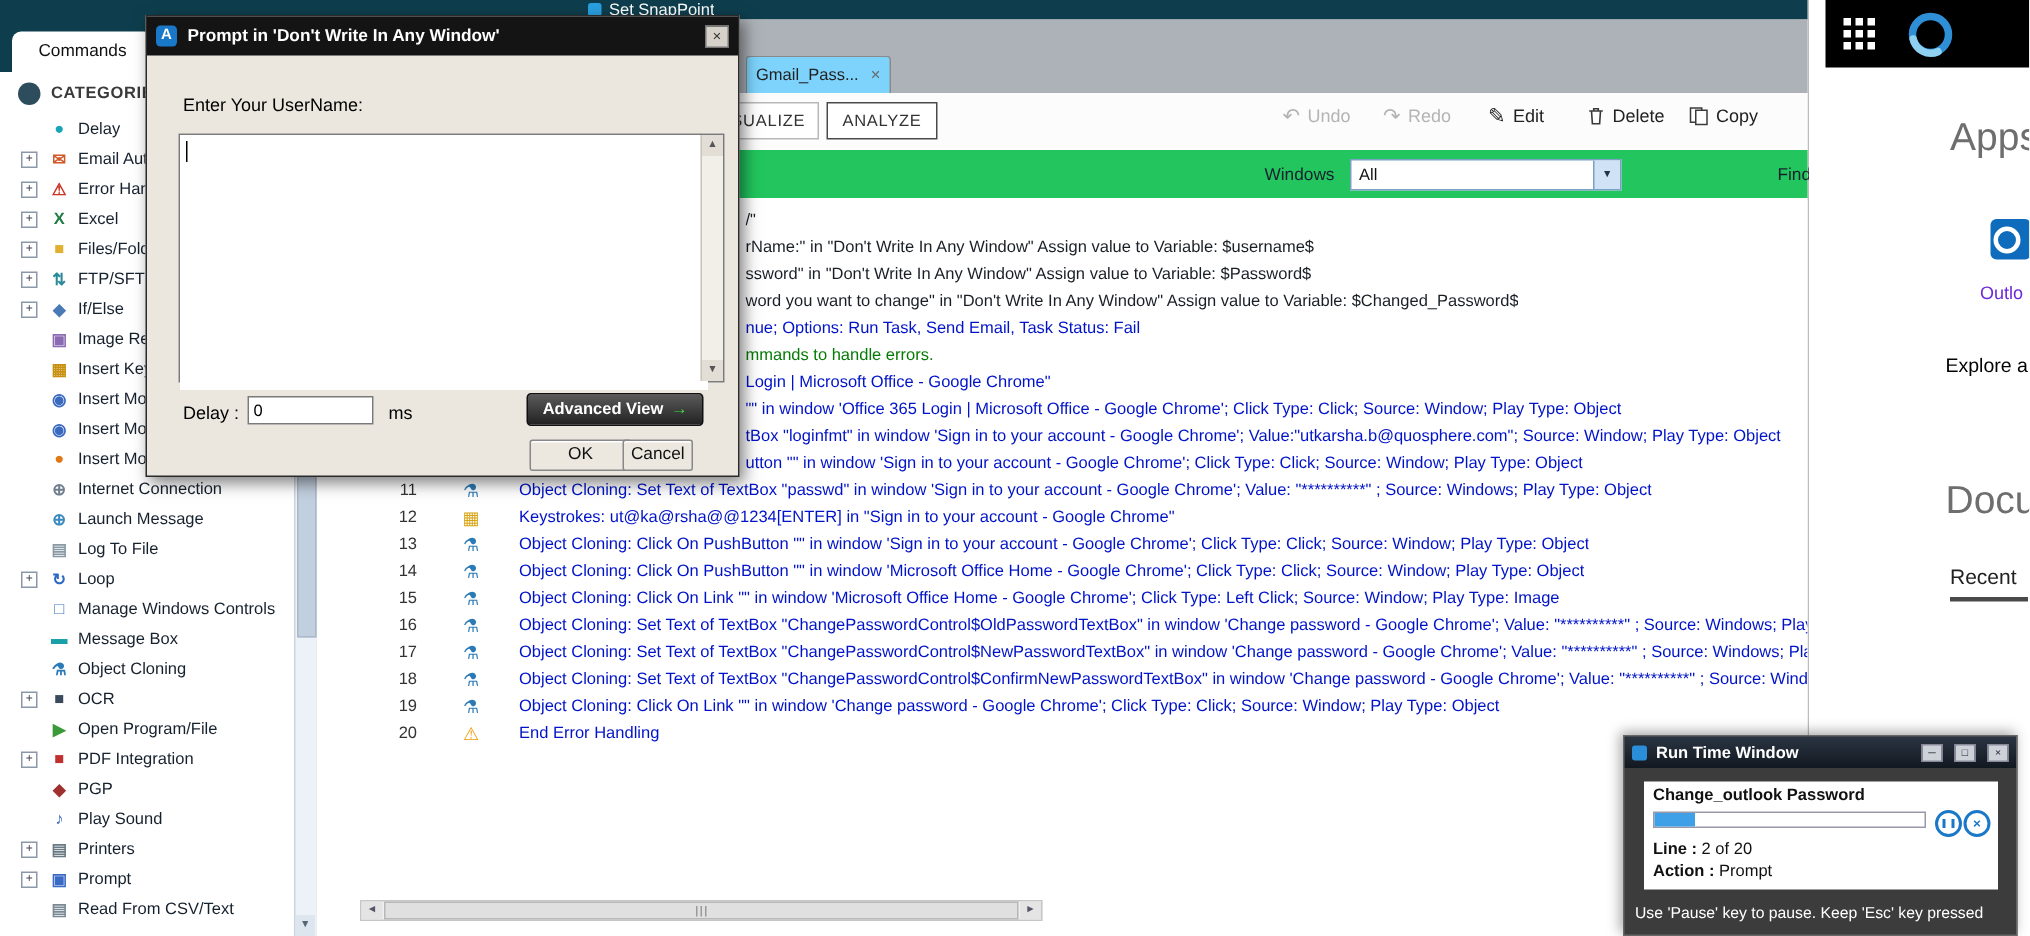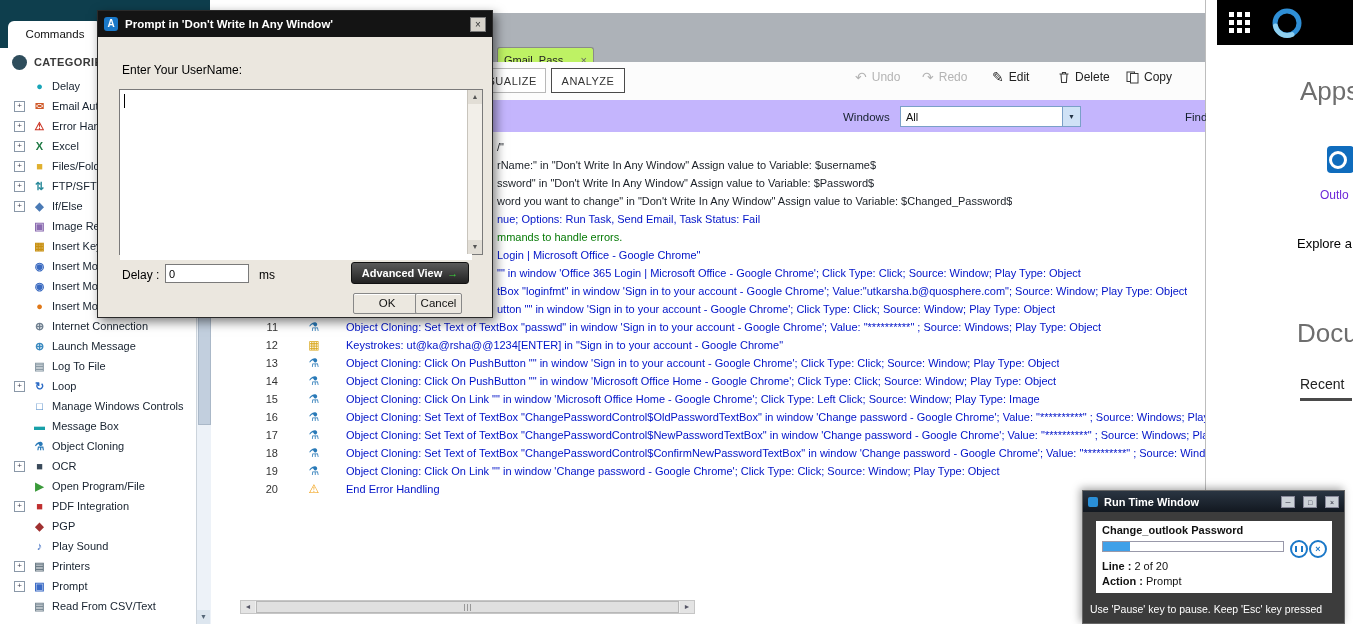--- a/index.html
+++ b/index.html
@@ -24,33 +24,33 @@
   .sb-up,.sb-down{position:absolute;left:0;width:13px;height:14px;font-size:7px;text-align:center;line-height:14px;color:#567;background:#dde6ef}
   .sb-up{top:0}.sb-down{bottom:0}
   .sb-thumb{position:absolute;top:15px;left:1px;width:11px;height:360px;background:#c2cfde;border:1px solid #aab8c8}
 
   
   .main{position:absolute;left:210px;top:0;width:995px;height:624px;background:#fff;border-right:1px solid #bdbdbd;z-index:1}
   .main-topstrip{position:absolute;left:0;top:0;width:100%;height:13px;background:#0e3e4d}
   .snappoint{position:absolute;left:182px;top:0;height:13px;display:flex;align-items:center;gap:5px;color:#fff;font-size:11px;overflow:hidden}
   .snap-icon{width:9px;height:9px;background:#2aa0e0;border-radius:2px;flex:none}
   .tabbar{position:absolute;left:0;top:13px;width:100%;height:49px;background:#adb2b8}
-  .doc-tab{position:absolute;left:287px;top:34px;width:97px;height:25px;background:#bef264;border:1px solid #8a8a8a;border-bottom:none;
+  .doc-tab{position:absolute;left:287px;top:24px;width:97px;height:25px;background:#7dd3fc;border:1px solid #8a8a8a;border-bottom:none;
     border-radius:3px 3px 0 0;display:flex;align-items:center;padding:0 6px;gap:6px;font-size:11px;color:#222;box-sizing:border-box}
   .tab-close{color:#666;font-size:11px;margin-left:auto;cursor:default}
   .toolbar{position:absolute;left:0;top:62px;width:100%;height:38px;background:#fcfcfc;border-bottom:1px solid #d8d8d8}
   .mode-btn{position:absolute;top:6px;height:25px;background:#fff;font-size:11px;color:#333;text-align:center;line-height:25px;letter-spacing:.5px;box-sizing:border-box}
   .btn-visualize{left:257px;width:79px;border:1px solid #b8b8b8}
   .btn-analyze{left:341px;width:74px;border:1px solid #4a4a4a}
   .tbtn{position:absolute;top:8px;display:flex;align-items:center;gap:5px;font-size:12px;color:#222;cursor:default}
   .tbtn .ticn{font-size:14px;line-height:14px}
   .tbtn.disabled{color:#b4b4b4}
   .t-undo{left:645px}.t-redo{left:712px}.t-edit{left:782px}.t-delete{left:848px}.t-copy{left:916px}
 
-  .filterbar{position:absolute;left:0;top:100px;width:100%;height:32px;background:#c4b5fd;border-bottom:1px solid #c2d2e2}
+  .filterbar{position:absolute;left:0;top:100px;width:100%;height:32px;background:#22c55e;border-bottom:1px solid #c2d2e2}
   .fcb{position:absolute;top:9px;display:flex;align-items:center;gap:5px;font-size:11.5px;color:#16212e}
   .cb{width:13px;height:13px;background:#fff;border:1px solid #5a82b8;position:relative;flex:none}
   .cb .tick{display:none;position:absolute;left:0;top:-4px;font-size:12px;color:#2a5ac8;font-weight:bold}
   .cb.checked .tick{display:block}
   .windows-label{position:absolute;left:633px;top:11px;font-size:11.5px;color:#16212e}
   .dropdown{position:absolute;left:690px;top:6px;width:181px;height:21px;background:#fff;border:1px solid #7aa0c8;font-size:11px;color:#111;
     display:flex;align-items:center;padding-left:5px;box-sizing:border-box}
   .dd-arrow{margin-left:auto;width:17px;height:100%;background:#cfe2f6;border-left:1px solid #7aa0c8;font-size:7px;color:#234;
     display:flex;align-items:center;justify-content:center}
   .find-label{position:absolute;left:975px;top:11px;font-size:11.5px;color:#16212e}
@@ -134,20 +134,26 @@
     text-align:center;line-height:19px;box-shadow:inset 0 1px 0 #fff;box-sizing:border-box}
   .m-ok{left:255px;top:256px;width:68px}
   .m-cancel{left:317px;top:256px;width:47px}
 </style>
 </head>
 <body>
 
 <div id="root">
 
   <div class="main">
+    <div class="main-topstrip">
+      <div class="snappoint">
+        <span class="snap-icon"></span>
+        <span>Set SnapPoint</span>
+      </div>
+    </div>
 
     <div class="tabbar">
       <div class="doc-tab">
         <span>Gmail_Pass...</span>
         <span class="tab-close">×</span>
       </div>
     </div>
 
     <div class="toolbar">
       <div class="mode-btn btn-visualize">VISUALIZE</div>

